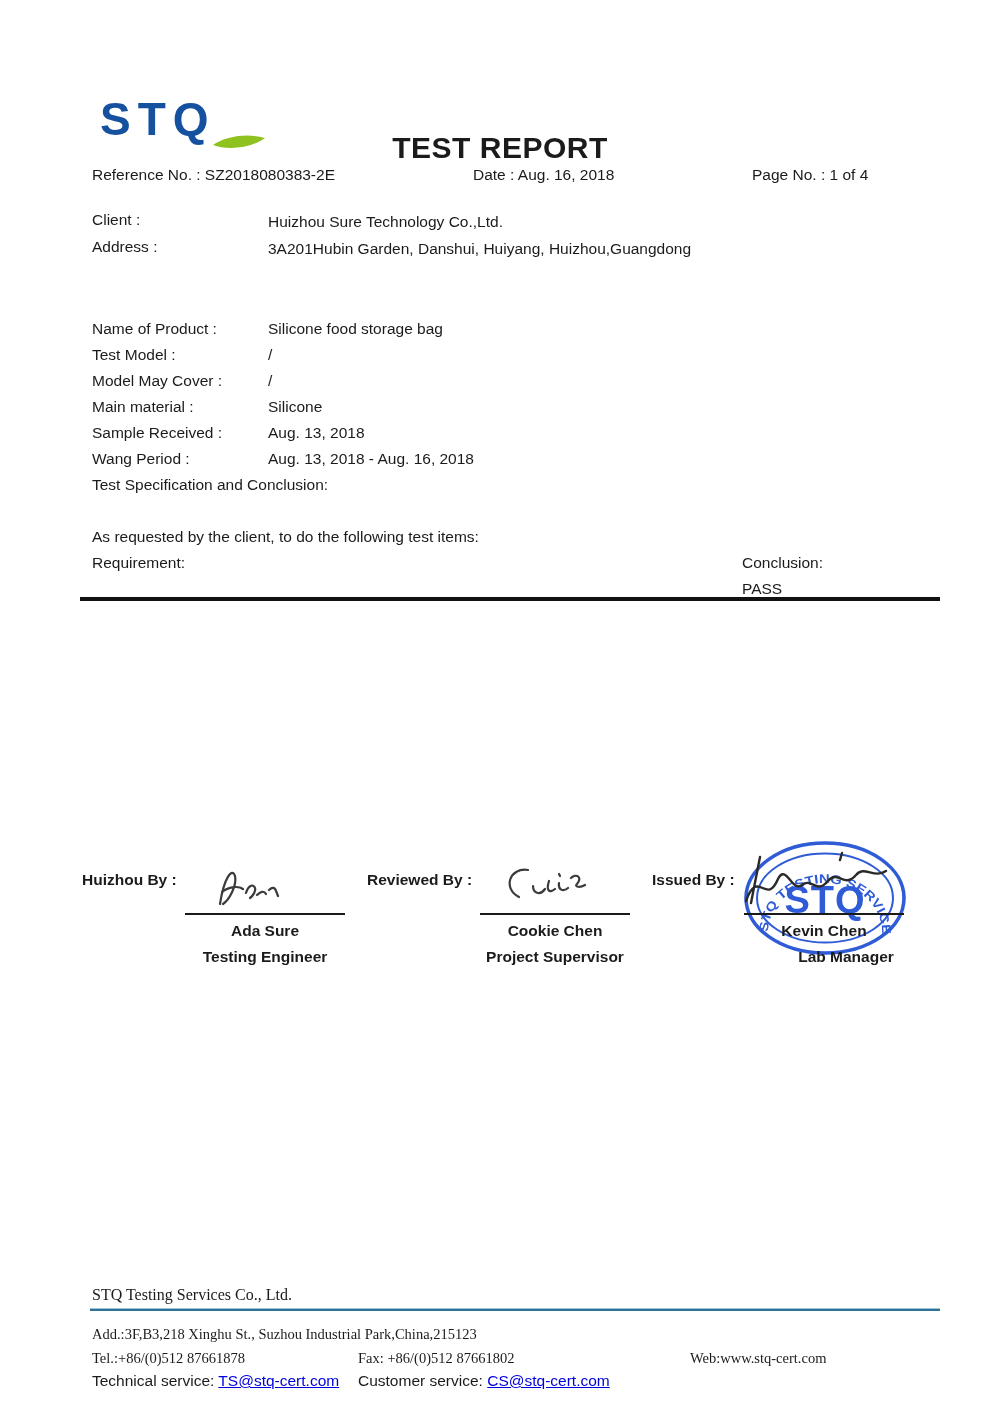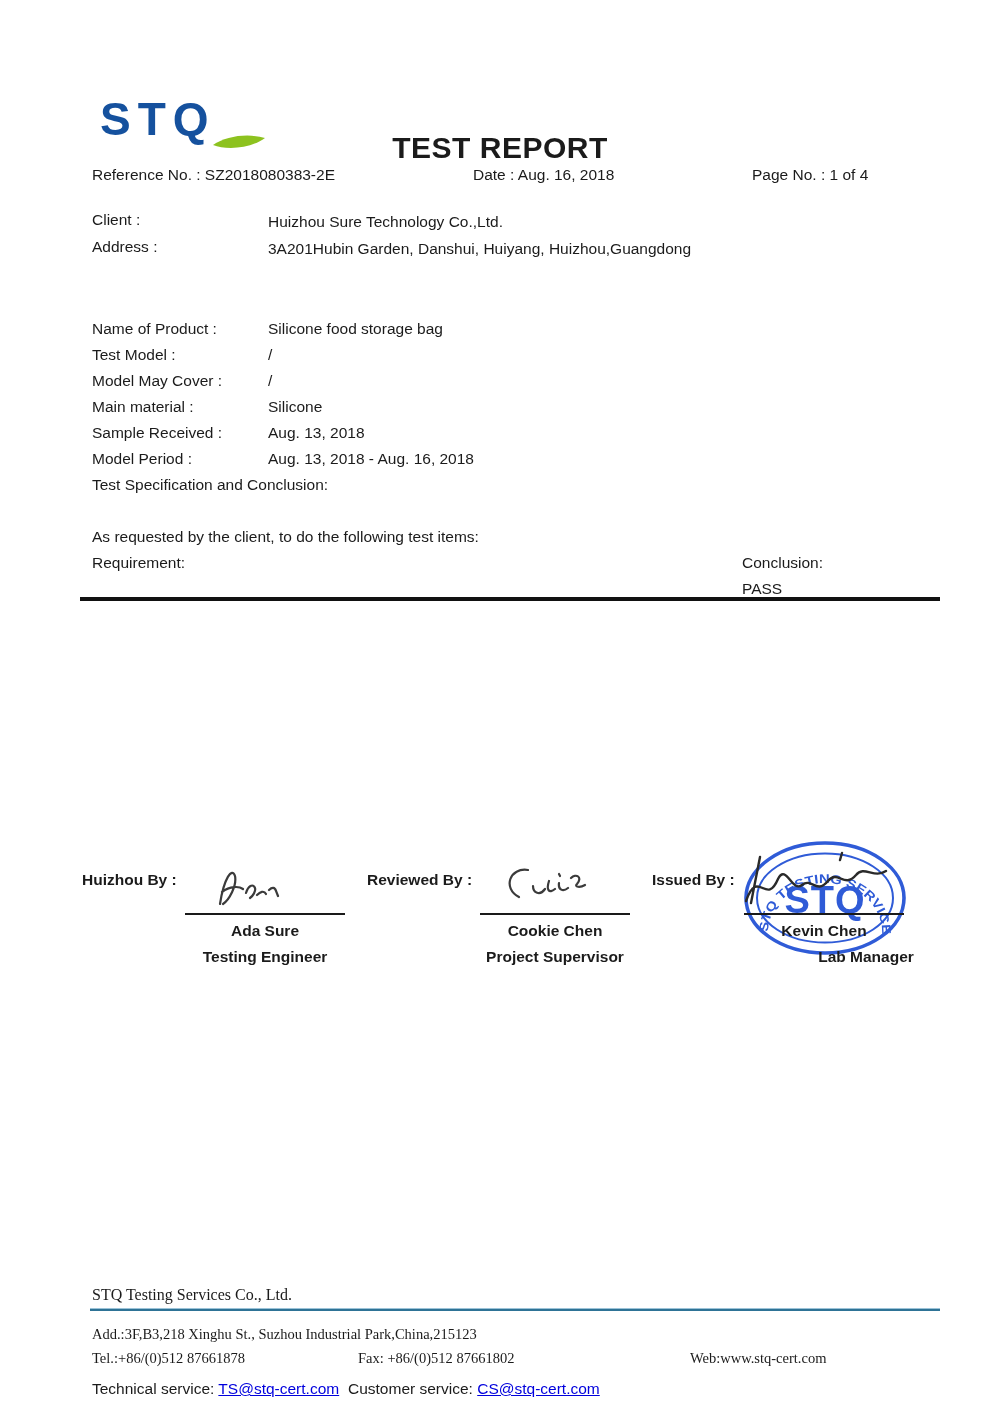--- a/index.html
+++ b/index.html
@@ -63,21 +63,21 @@
 
   <div class="abs t" style="left:92px;  top:371px;">Model May Cover :</div>
   <div class="abs t" style="left:268px; top:371px;">/</div>
 
   <div class="abs t" style="left:92px;  top:397px;">Main material :</div>
   <div class="abs t" style="left:268px; top:397px;">Silicone</div>
 
   <div class="abs t" style="left:92px;  top:423px;">Sample Received :</div>
   <div class="abs t" style="left:268px; top:423px;">Aug. 13, 2018</div>
 
-  <div class="abs t" style="left:92px;  top:449px;">Model Period :</div>
+  <div class="abs t" style="left:92px;  top:449px;">Wang Period :</div>
   <div class="abs t" style="left:268px; top:449px;">Aug. 13, 2018 - Aug. 16, 2018</div>
 
   <div class="abs t" style="left:92px; top:475px;">Test Specification and Conclusion:</div>
 
   <div class="abs t" style="left:92px; top:527px;">As requested by the client, to do the following test items:</div>
   <div class="abs t" style="left:92px;  top:553px;">Requirement:</div>
   <div class="abs t" style="left:742px; top:553px;">Conclusion:</div>
   <div class="abs t" style="left:742px; top:579px;">PASS</div>
 
   <div class="hline thickline" style="left:80px; top:597px; width:860px;"></div>
@@ -113,33 +113,33 @@
 
   <div class="abs sigline" style="left:185px; top:913px; width:160px;"></div>
   <div class="abs sigline" style="left:480px; top:913px; width:150px;"></div>
   <div class="abs sigline" style="left:744px; top:913px; width:160px;"></div>
 
   <div class="abs t sig-name" style="left:155px; top:921px;">Ada Sure</div>
   <div class="abs t sig-name" style="left:445px; top:921px;">Cookie Chen</div>
   <div class="abs t sig-name" style="left:714px; top:921px;">Kevin Chen</div>
   <div class="abs t sig-title" style="left:155px; top:947px;">Testing Engineer</div>
   <div class="abs t sig-title" style="left:445px; top:947px;">Project Supervisor</div>
-  <div class="abs t sig-title" style="left:756px; top:947px;text-align:center;">Lab Manager</div>
+  <div class="abs t sig-title" style="left:736px; top:947px;text-align:center;">Lab Manager</div>
 
   <div class="abs serif" style="left:92px; top:1286px; font-size:16px;">STQ Testing Services Co., Ltd.</div>
   <div class="footer-line" style="left:90px; top:1308px; width:850px;"></div>
 
   <div class="abs serif" style="left:92px; top:1326px; font-size:14.5px;">Add.:3F,B3,218 Xinghu St., Suzhou Industrial Park,China,215123</div>
 
   <div class="abs serif" style="left:92px;  top:1350px; font-size:14.5px;">Tel.:+86/(0)512 87661878</div>
   <div class="abs serif" style="left:358px; top:1350px; font-size:14.5px;">Fax: +86/(0)512 87661802</div>
   <div class="abs serif" style="left:690px; top:1350px; font-size:14.5px;text-align:right;">Web:www.stq-cert.com</div>
 
-  <div class="abs t" style="left:92px; top:1371px;margin-top:8px;">
+  <div class="abs t" style="left:92px; top:1371px;">
     <span>Technical service:</span>
     <a class="mail" href="#">TS@stq-cert.com</a>
   </div>
-  <div class="abs t" style="left:348px; top:1371px;margin-top:8px;">
+  <div class="abs t" style="left:358px; top:1371px;">
     <span>Customer service:</span>
     <a class="mail" href="#">CS@stq-cert.com</a>
   </div>
 
 </div>
 
 </body></html>

